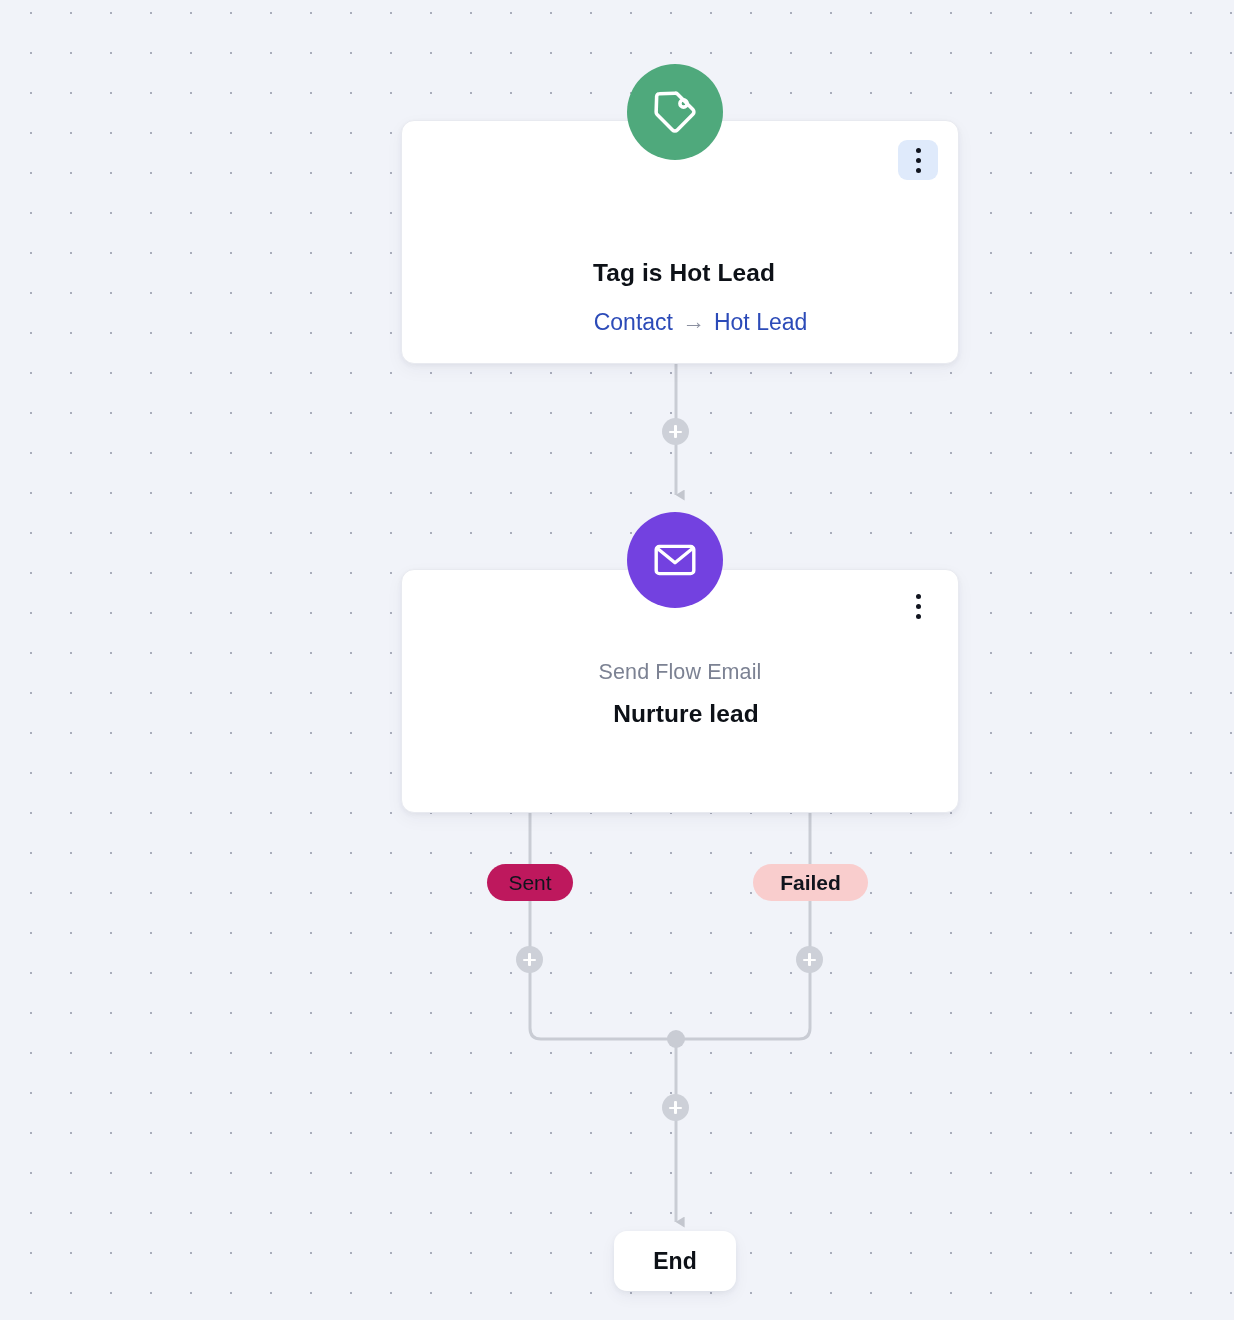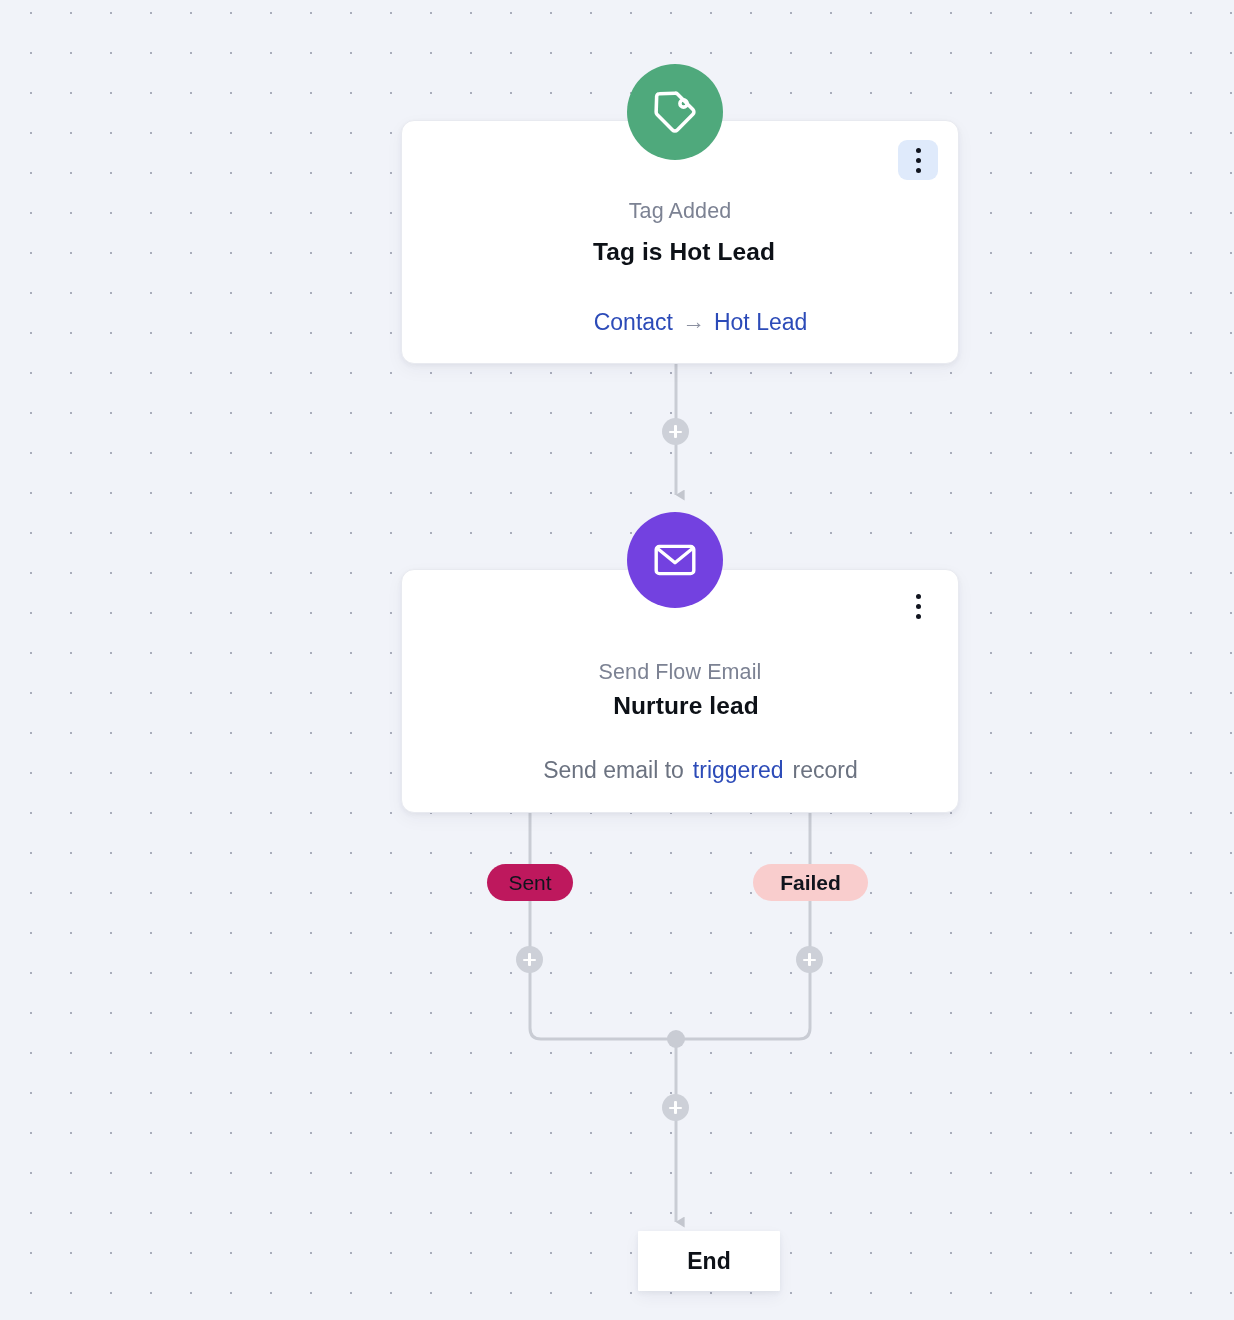--- a/index.html
+++ b/index.html
@@ -74,22 +74,22 @@
   .card-title {
     position: absolute;
     left: 0;
     right: 0;
     text-align: center;
     color: #0d1117;
     font-size: 24.5px;
     font-weight: bold;
     letter-spacing: .1px;
   }
-  #card-trigger .card-title { top: 117px; padding-left: 8px; }
-  #card-email   .card-title { top: 122px; margin-left: 12px; }
+  #card-trigger .card-title { top: 138px; padding-left: 8px; }
+  #card-email   .card-title { top: 130px; margin-left: 12px; }
 
   .card-meta {
     position: absolute;
     left: 0;
     right: 0;
     top: 188px;
     text-align: center;
     font-size: 23px;
     color: #6b7280;
     white-space: nowrap;
@@ -215,34 +215,33 @@
     width: 115px;
     background: #f9cdcd;
     font-weight: bold;
   }
 
   
   #node-end {
     position: absolute;
     left: 614px;
     top: 1231px;
-    width: 142px;
+    width: 122px;
     height: 60px;
     background: #ffffff;
-    border-radius: 1px;
+    border-radius: 13px;
     display: flex;
     align-items: center;
     justify-content: center;
     font-size: 23px;
     font-weight: bold;
     color: #0d1117;
     box-shadow: 0 2px 5px rgba(38, 44, 74, .06),
                 0 6px 16px rgba(38, 44, 74, .05);
     box-sizing: border-box;
-    margin-left: 24px;
   }
 </style>
 </head>
 <body>
 
 <div id="canvas">
 
   <svg id="edges" viewBox="0 0 1234 1320" width="1234" height="1320">
     <defs>
       <marker id="arrowhead" markerWidth="11" markerHeight="9" refX="5.5" refY="8.6" orient="auto" markerUnits="userSpaceOnUse">
@@ -259,21 +258,20 @@
     <path d="M 530 1028 Q 530 1039 541 1039 L 676 1039" fill="none" stroke="#c9ccd4" stroke-width="3"></path>
 
     <path d="M 810 1028 Q 810 1039 799 1039 L 676 1039" fill="none" stroke="#c9ccd4" stroke-width="3"></path>
 
     <circle cx="676" cy="1039" r="9" fill="#c9ccd4"></circle>
 
     <line x1="676" y1="1043" x2="676" y2="1222" stroke="#c9ccd4" stroke-width="3" marker-end="url(#arrowhead)"></line>
   </svg>
 
   <div class="node-card" id="card-trigger">
-    <div class="card-subtitle">Tag Added</div>
     <div class="card-title">Tag is Hot Lead</div>
     <div class="card-meta">
       <span class="meta-link">Contact</span><span class="meta-arrow">→</span><span class="meta-link">Hot Lead</span>
     </div>
   </div>
 
   <div class="node-icon" id="icon-tag">
     <svg width="50" height="50" viewBox="0 0 24 24" fill="none" stroke="#ffffff" stroke-width="1.7" stroke-linecap="round" stroke-linejoin="round">
       <path d="M20.6 13.1 L13.1 20.6 a1.6 1.6 0 0 1 -2.3 0 L3.4 13.2 a1.6 1.6 0 0 1 -0.45 -1.15 L3.2 4.5 a1.3 1.3 0 0 1 1.3 -1.3 l7.5 -0.25 a1.6 1.6 0 0 1 1.17 0.46 l7.43 7.43 a1.6 1.6 0 0 1 0 2.26 z"></path>
       <circle cx="16.1" cy="7.9" r="1.75"></circle>
@@ -284,23 +282,20 @@
     <span class="dot"></span>
     <span class="dot"></span>
     <span class="dot"></span>
   </div>
 
   <div class="plus-btn" id="plus-trigger-email"></div>
 
   <div class="node-card" id="card-email">
     <div class="card-subtitle">Send Flow Email</div>
     <div class="card-title">Nurture lead</div>
-    <div class="card-meta">
-      <span>Send email to</span><span class="meta-gap"></span><span class="meta-link">triggered</span><span class="meta-gap"></span><span>record</span>
-    </div>
   </div>
 
   <div class="node-icon" id="icon-email">
     <svg width="48" height="48" viewBox="0 0 24 24" fill="none" stroke="#ffffff" stroke-width="1.7" stroke-linecap="round" stroke-linejoin="round">
       <rect x="2.6" y="5.2" width="18.8" height="13.6" rx="1.6"></rect>
       <path d="M3.1 6.1 L12 13.4 L20.9 6.1"></path>
     </svg>
   </div>
 
   <div class="kebab" id="kebab-email">

